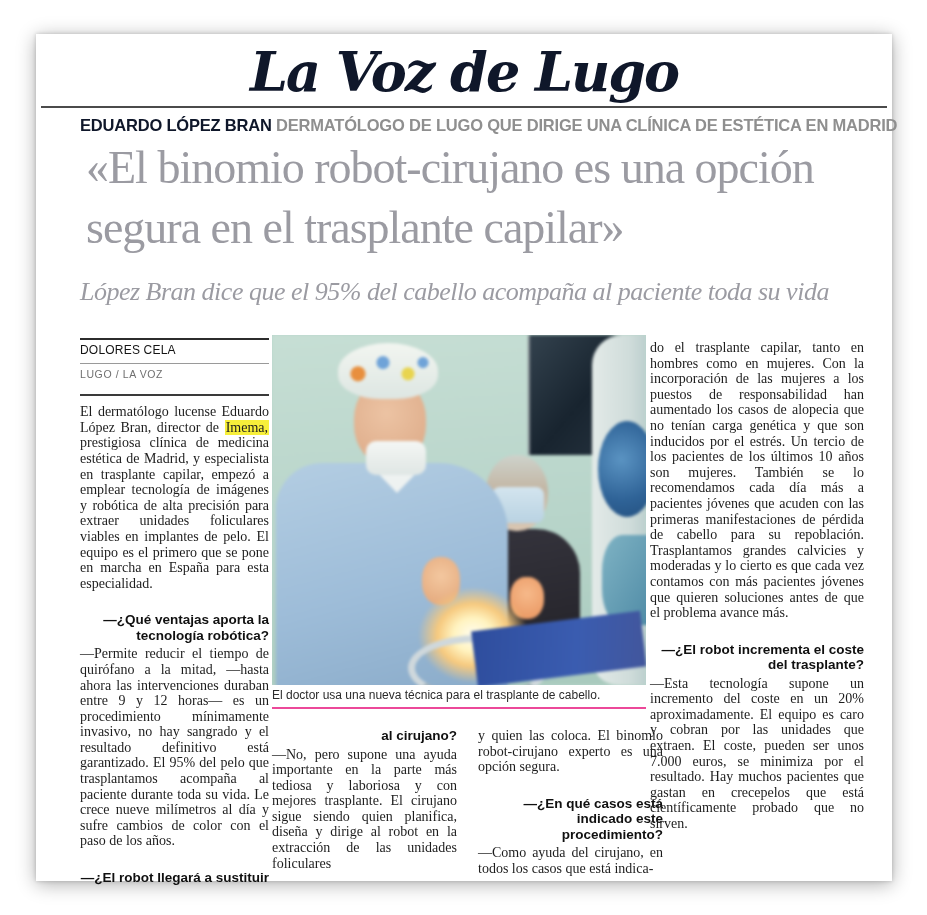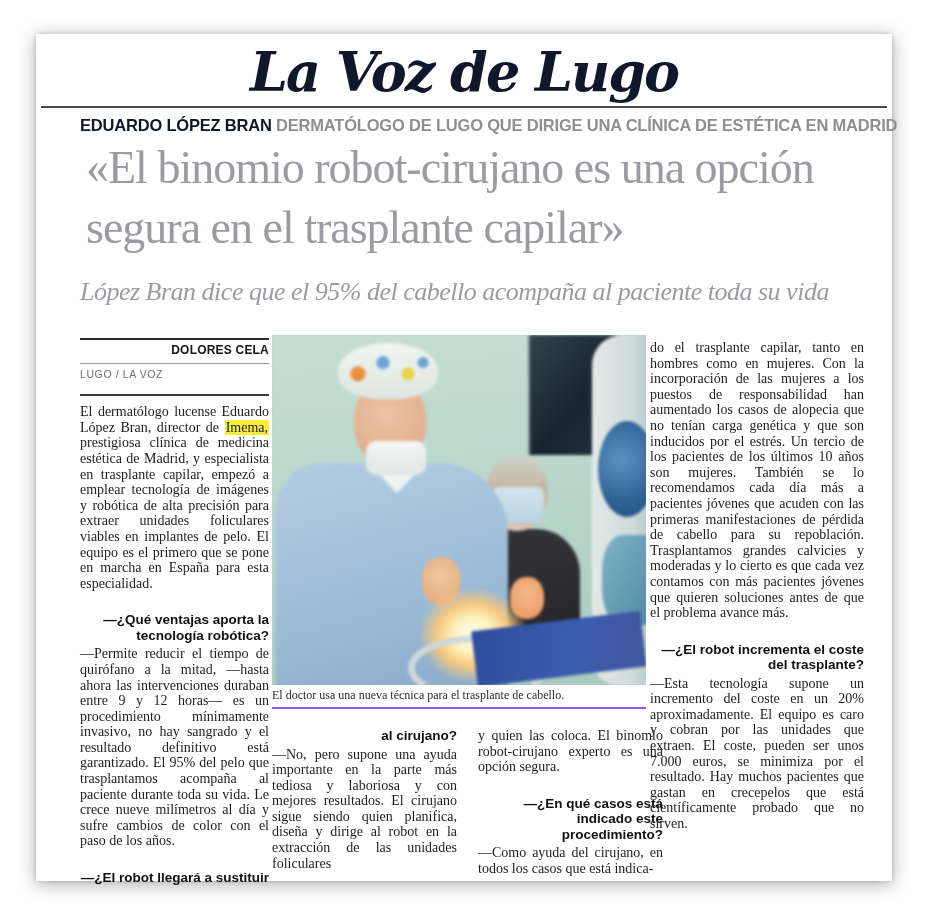--- a/index.html
+++ b/index.html
@@ -48,22 +48,22 @@
     font-family:"Liberation Sans", sans-serif;font-weight:bold;
     font-size:13.5px;line-height:15.5px;color:#101010;text-align:right;
     margin:21px 0 3px 0;
   }
   .q.first-flush{margin-top:0;}
   .hl{background:#f7ef3a;padding:0 1px;}
   
   .rule-heavy{height:2px;background:#2c2c2c;}
   .rule-thin{height:1px;background:#9a9a9a;}
   .byline-name{
-    font-family:"Liberation Sans", sans-serif;font-weight:bold;
-    font-size:12px;color:#141414;letter-spacing:.2px;padding:3px 0 4px 0;text-align:right;
+    font-family:"Liberation Sans", sans-serif;font-weight:normal;
+    font-size:12px;color:#141414;letter-spacing:.2px;padding:3px 0 4px 0;text-align:left;
   }
   .byline-place{
     font-family:"Liberation Sans", sans-serif;font-size:10.5px;color:#6f6f6f;
     letter-spacing:.6px;padding:3px 0 12px 0;text-align:left;
   }
   .byline-sep{height:2px;background:#3a3a3a;margin-bottom:8px;}
   
   .photo{
     position:absolute;left:236px;top:301px;width:374px;height:350px;
     overflow:hidden;background:#b9d6cb;
@@ -110,22 +110,22 @@
   .patient-glow{left:146px;top:252px;width:110px;height:96px;border-radius:50%;
     background:radial-gradient(closest-side,#fffdf0 0%,#fff3c0 35%,#f6c97e 65%,rgba(244,196,122,0) 100%);}
   .basin{left:136px;top:300px;width:126px;height:52px;border-radius:50%;
     border:7px solid #cfd8dc;border-bottom-color:#aab7bd;background:transparent;}
   .drape{left:206px;top:296px;width:170px;height:56px;
     background:linear-gradient(100deg,#2e4d9d 0%,#3a5cb0 60%,#42569c 100%);
     transform:rotate(-7deg);transform-origin:left bottom;}
   
   .caption{
     position:absolute;left:236px;top:654px;width:374px;
-    font-family:Liberation Serif, serif;font-size:12px;line-height:14px;
-    color:#2b2b2b;padding-bottom:5px;border-bottom:2px solid #8b5cf6;text-align:left;
+    font-family:Liberation Sans, sans-serif;font-size:12px;line-height:14px;
+    color:#2b2b2b;padding-bottom:5px;border-bottom:2px solid #ec4899;text-align:left;
   }
 </style>
 </head>
 <body>
 
 <div class="page">
 
   <div class="masthead">La Voz de Lugo</div>
   <div class="top-rule"></div>
 
@@ -167,21 +167,21 @@
       <div class="doctor-hand"></div>
       <div class="patient-glow"></div>
       <div class="basin"></div>
       <div class="drape"></div>
     </div>
   </div>
   <div class="caption">El doctor usa una nueva técnica para el trasplante de cabello.</div>
 
   <div class="col col2">
     <div class="q first-flush">al cirujano?</div>
-    <p class="body-p">—No, pero supone una ayuda importante en la parte más tediosa y laboriosa y con mejores resultados. El cirujano sigue siendo quien planifica, diseña y dirige al robot en la extracción de las unidades foliculares</p>
+    <p class="body-p">—No, pero supone una ayuda importante en la parte más tediosa y laboriosa y con mejores trasplante. El cirujano sigue siendo quien planifica, diseña y dirige al robot en la extracción de las unidades foliculares</p>
   </div>
 
   <div class="col col3">
     <p class="body-p">y quien las coloca. El binomio robot-cirujano experto es una opción segura.</p>
     <div class="q">—¿En qué casos está indicado este procedimiento?</div>
     <p class="body-p">—Como ayuda del cirujano, en todos los casos que está indica-</p>
   </div>
 
   <div class="col col4">
     <p class="body-p">do el trasplante capilar, tanto en hombres como en mujeres. Con la incorporación de las mujeres a los puestos de responsabilidad han aumentado los casos de alopecia que no tenían carga genética y que son inducidos por el estrés. Un tercio de los pacientes de los últimos 10 años son mujeres. También se lo recomendamos cada día más a pacientes jóvenes que acuden con las primeras manifestaciones de pérdida de cabello para su repoblación. Trasplantamos grandes calvicies y moderadas y lo cierto es que cada vez contamos con más pacientes jóvenes que quieren soluciones antes de que el problema avance más.</p>

